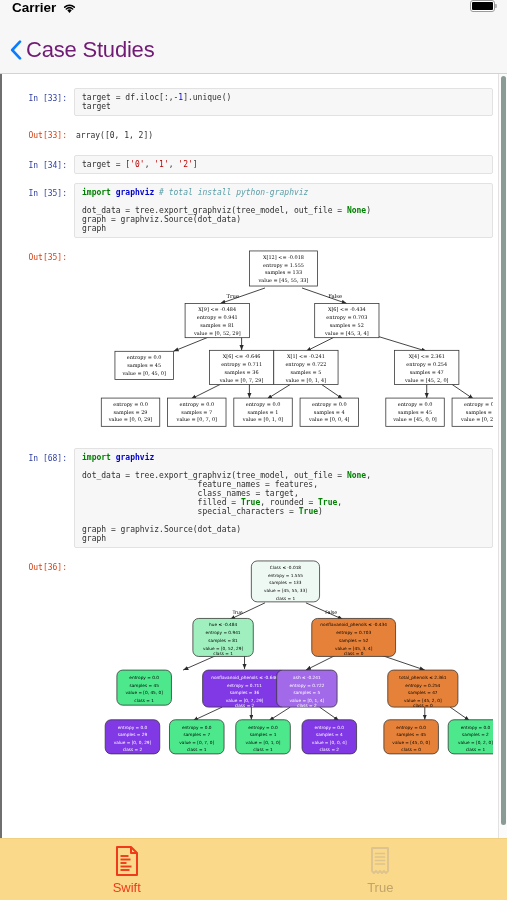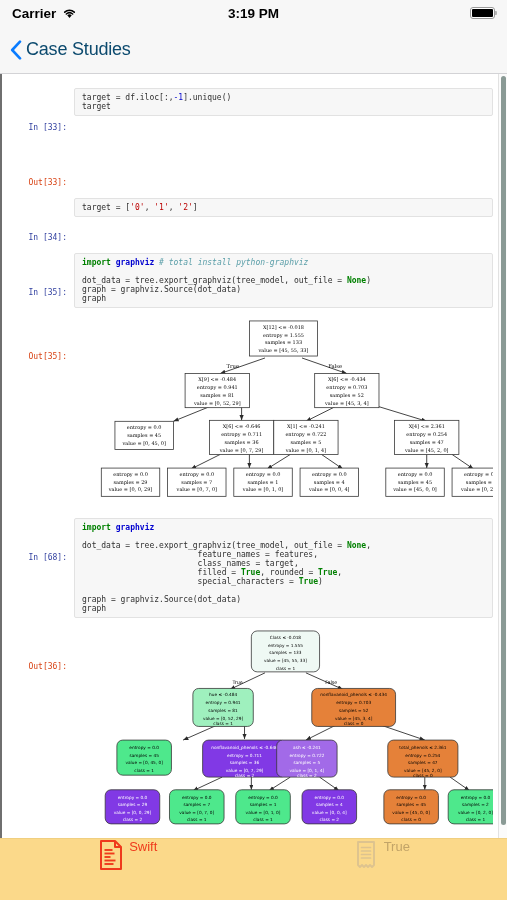--- a/index.html
+++ b/index.html
@@ -8,21 +8,21 @@
     font-family: "Liberation Sans", sans-serif;
     background: #ffffff;
     overflow: hidden;
   }
 
   #app { position: relative; width: 507px; height: 900px; background:#fff; }
 
   
   .statusbar {
     height: 26px; background:#f7f7f7;
-    display:flex; align-items:center; padding: 0 12px;
+    display:flex; align-items:flex-start; padding: 0 12px;
     font-size: 13.5px; font-weight: bold; color:#000;
     position:relative;
   }
   .sb-left { display:flex; align-items:center; gap:6px; }
   .sb-center {
     position:absolute; left:0; right:0; text-align:center;
     font-size:13.5px; font-weight:bold; pointer-events:none;
   }
   .sb-right { margin-left:auto; display:flex; align-items:center; }
   .wifi { width:15px; height:12px; display:block; }
@@ -40,21 +40,21 @@
   .navbar {
     height:48px; background:#f7f7f7;
     display:flex; align-items:center; padding-left:10px;
     border-bottom:1px solid #d3d3d6;
   }
   .back {
     display:flex; align-items:center; gap:4px;
     color:#0a7cff; cursor:pointer;
   }
   .chev { width:12px; height:20px; display:block; }
-  .back-label { font-size:18px; color:#0c4a6e; letter-spacing:-0.2px; }
+  .back-label { font-size:22px; color:#701a75; letter-spacing:-0.2px; }
 
   
   .notebook {
     position:absolute; top:74px; bottom:62px; left:0; right:0;
     background:#ffffff; overflow:hidden;
     border-left:2px solid #6f6f6f;
   }
   .nb-inner { padding: 14px 14px 10px 8px; position:relative; }
 
   .scroll-track {
@@ -64,21 +64,21 @@
   .scroll-thumb {
     position:absolute; right:1px; top:2px; width:5px; height:98%;
     background:#8a9a95; border-radius:3px;
   }
 
   
   .cell { display:flex; align-items:flex-start; margin-bottom:9px; }
   .prompt {
     width:64px; flex:0 0 64px; text-align:right; padding-right:7px;
     font-family:"DejaVu Sans Mono", monospace;
-    font-size:8px; line-height:13px; padding-top:4px; white-space:pre;margin-top:29px;
+    font-size:8px; line-height:13px; padding-top:4px; white-space:pre;
   }
   .prompt.in  { color:#303f9f; }
   .prompt.out { color:#d84315; }
 
   .codebox {
     flex:1; background:#f7f7f7; border:1px solid #e2e2e2; border-radius:2px;
     padding:4px 7px;
     font-family:"DejaVu Sans Mono", monospace;
     font-size:8px; line-height:9px;
     color:#2f2f2f; white-space:pre; overflow:hidden;
@@ -99,21 +99,21 @@
   .figwrap { flex:1; display:block; padding-top:2px; }
   .fig { width:100%; display:block; }
 
   
   .tabbar {
     position:absolute; left:0; right:0; bottom:0; height:62px;
     background:#fbd98a; display:flex; align-items:center;
     border-top:1px solid #f0cf80;
   }
   .tab {
-    flex:1; display:flex; flex-direction:row; 
+    flex:1; display:flex; flex-direction:column; align-items:center;
     justify-content:center; gap:3px; cursor:pointer; height:100%;
   }
   .tab-label { font-size:13px; }
   .tab.active .tab-label { color:#ef3a1c; }
   .tab .tab-label { color:#c2a468; }
   .tab-ico { width:30px; height:32px; display:block; }
 </style>
 </head>
 <body>
 
@@ -121,21 +121,20 @@
 
   <div class="statusbar">
     <div class="sb-left">
       <span>Carrier</span>
       <svg class="wifi" viewBox="0 0 16 12">
         <path d="M8 11.2 5.6 8.3a3.8 3.8 0 0 1 4.8 0z" fill="#000"></path>
         <path d="M2.9 5.1a7.6 7.6 0 0 1 10.2 0" stroke="#000" stroke-width="1.7" fill="none" stroke-linecap="round"></path>
         <path d="M4.6 7.1a5.2 5.2 0 0 1 6.8 0" stroke="#000" stroke-width="1.6" fill="none" stroke-linecap="round"></path>
       </svg>
     </div>
-    <div class="sb-center">3:19 PM</div>
     <div class="sb-right">
       <span class="batt">
           <i></i>
         </span>
     </div>
   </div>
 
   <div class="navbar">
     <div class="back">
       <svg class="chev" viewBox="0 0 12 20">
@@ -149,20 +148,21 @@
     <div class="nb-inner">
 
       <div class="cell">
         <div class="prompt in">In [33]:</div>
         <div class="codebox"><span>target = df.iloc[:,</span><span class="k-num">-1</span><span>].unique()
 target</span></div>
       </div>
 
       <div class="cell">
         <div class="prompt out">Out[33]:</div>
+        <div class="outtext">array([0, 1, 2])</div>
       </div>
 
       <div class="cell">
         <div class="prompt in">In [34]:</div>
         <div class="codebox"><span>target = [</span><span class="k-str">'0'</span><span>, </span><span class="k-str">'1'</span><span>, </span><span class="k-str">'2'</span><span>]</span></div>
       </div>
 
       <div class="cell">
         <div class="prompt in">In [35]:</div>
         <div class="codebox"><span class="k-kw">import</span> <span class="k-mod">graphviz</span> <span class="k-cmt"># total install python-graphviz</span>

